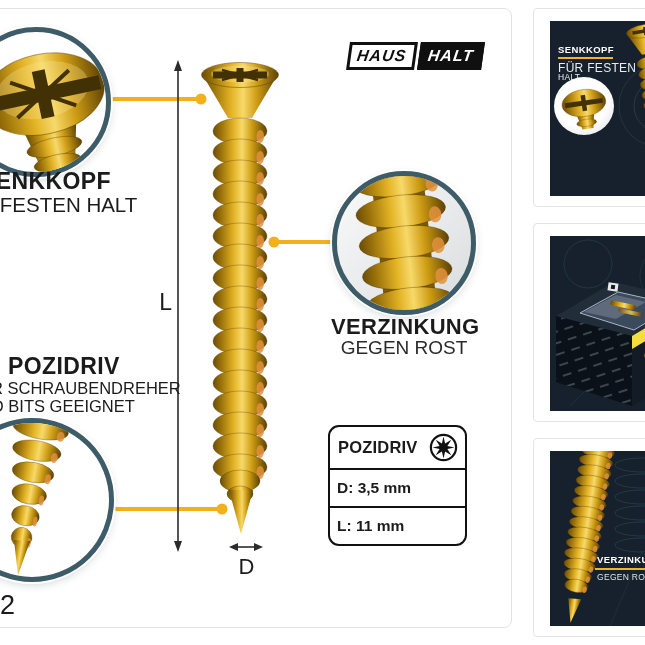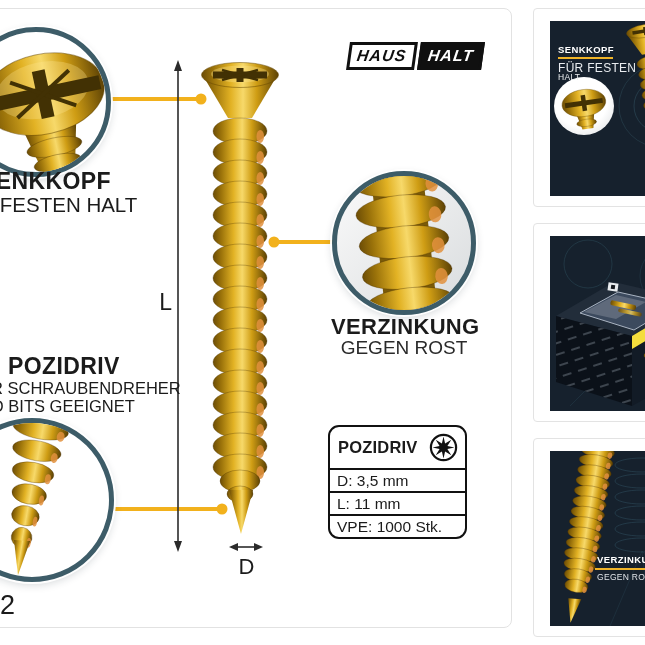--- a/index.html
+++ b/index.html
@@ -35,22 +35,22 @@
   #logo span{display:inline-block;font-style:italic;font-weight:bold;font-size:16px;
              letter-spacing:1px;transform:skewX(-8deg);padding:2px 7px 2px 6px;line-height:18px;}
   #logo-haus{border:3px solid #101010;color:#101010;background:#fff;}
   #logo-halt{background:#101010;color:#fff;border:3px solid #101010;margin-left:3px;}
   
   #spec{position:absolute;left:328px;top:425px;width:139px;z-index:6;background:#fff;
         border:2.5px solid #111;border-radius:11px;overflow:hidden;}
   #spec-head{height:41px;display:flex;align-items:center;padding:0 6px 0 8px;}
   #spec-head .drive{font-size:16.5px;font-weight:bold;letter-spacing:.2px;}
   #spec-head svg{margin-left:auto;}
-  .spec-row{border-top:2.5px solid #111;height:23px;display:flex;align-items:center;
-            padding-left:7px;font-size:15.5px;}
+  .spec-row{border-top:2.5px solid #111;height:38px;display:flex;align-items:center;
+            padding-left:7px;font-size:15.5px;font-weight:bold;}
   
   .thumb{position:absolute;left:533px;width:160px;height:199px;background:#fff;
          border:1px solid #e3e3e3;border-radius:4px;z-index:2;}
   #thumb1{top:8px;} #thumb2{top:223px;} #thumb3{top:438px;}
   .thumb-img{position:absolute;left:16px;top:12px;width:150px;height:175px;
              background:#16212d;overflow:hidden;}
   .thumb-img svg{position:absolute;left:0;top:0;}
   .tt{position:absolute;white-space:nowrap;line-height:1.15;z-index:3;}
   #t1-title{left:8px;top:24px;font-size:9.5px;font-weight:bold;color:#fff;letter-spacing:.4px;}
   #t1-rule{position:absolute;left:8px;top:36px;width:55px;height:2px;background:#f0b428;z-index:3;}
@@ -242,21 +242,20 @@
   <div id="spec">
     <div id="spec-head">
       <span class="drive">POZIDRIV</span>
       <svg id="svg-pz" width="31" height="31" viewBox="0 0 31 31">
           <circle cx="15.5" cy="15.5" r="12.6" fill="none" stroke="#111" stroke-width="2.2"></circle>
           <polygon points="26.5,15.5 19.4,17.1 23.3,23.3 17.1,19.4 15.5,26.5 13.9,19.4 7.7,23.3 11.6,17.1 4.5,15.5 11.6,13.9 7.7,7.7 13.9,11.6 15.5,4.5 17.1,11.6 23.3,7.7 19.4,13.9" fill="#111"></polygon>
         </svg>
     </div>
     <div class="spec-row">D: 3,5 mm</div>
     <div class="spec-row">L: 11 mm</div>
-    <div class="spec-row">VPE: 1000 Stk.</div>
   </div>
 
   <div class="thumb" id="thumb1">
     <div class="thumb-img">
       <svg id="svg-t1" width="150" height="175" viewBox="0 0 150 175">
           <defs>
             <linearGradient id="g5" x1="0" y1="0" x2="1" y2="0">
               <stop offset="0%" stop-color="#6b4c06"></stop>
               <stop offset="15%" stop-color="#9a720a"></stop>
               <stop offset="38%" stop-color="#e2b224"></stop>

